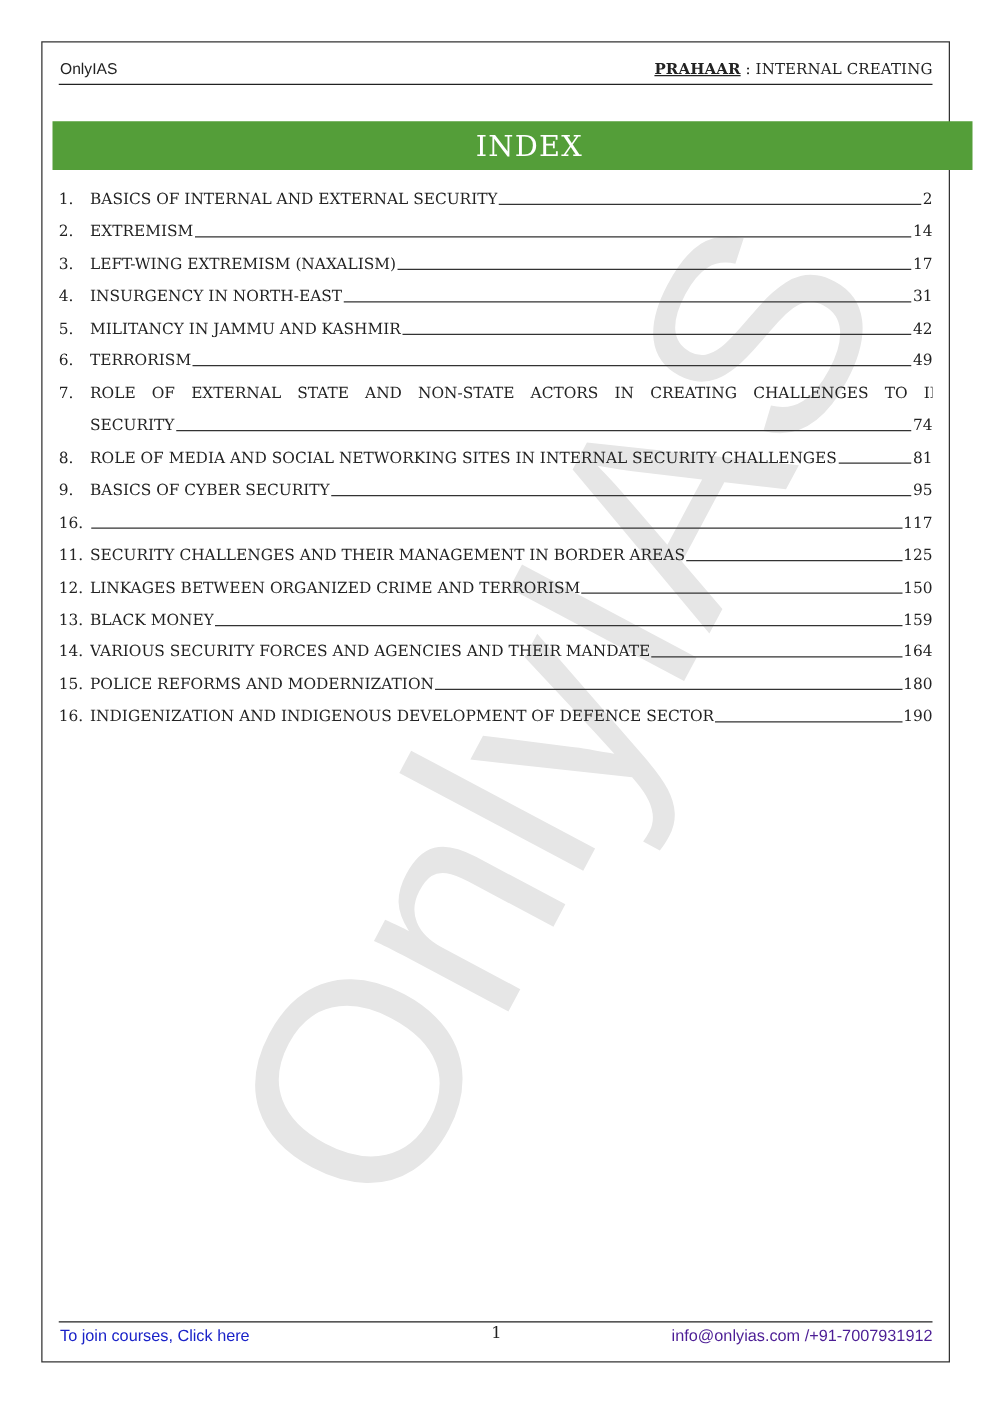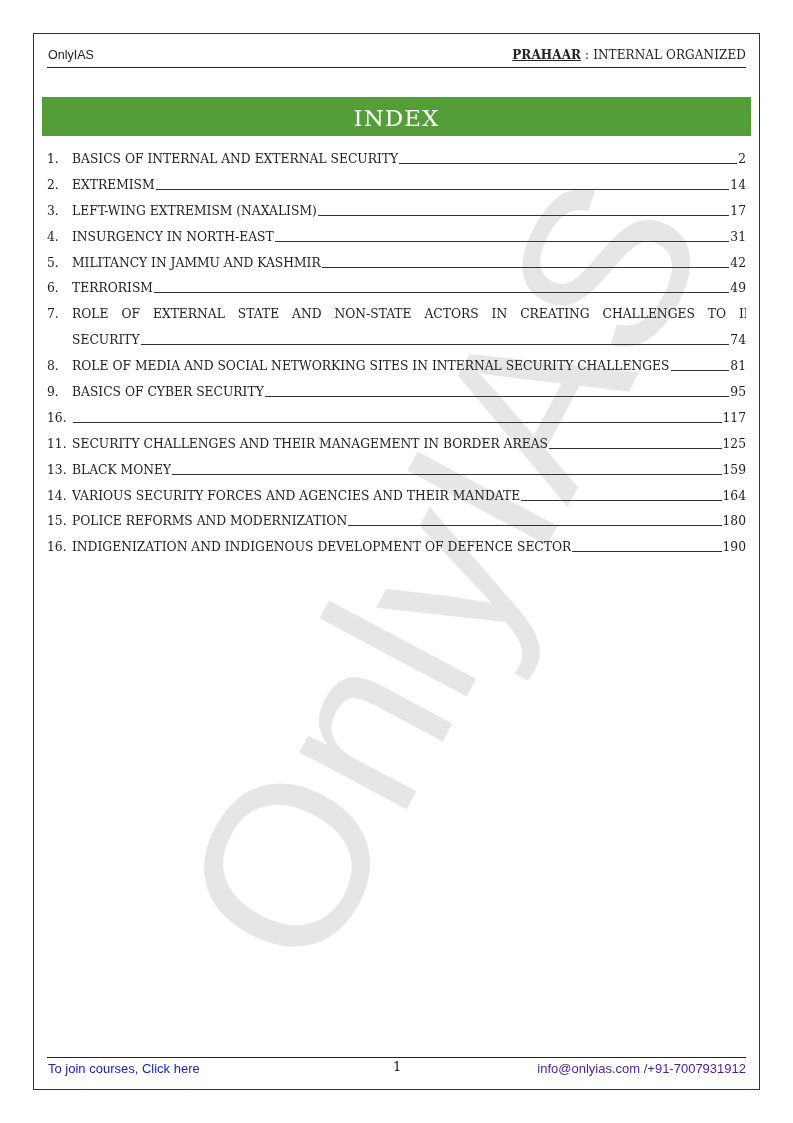--- a/index.html
+++ b/index.html
@@ -2,21 +2,21 @@
 <html><head>
 <meta charset="utf-8">
 <style>
   html, body { margin:0; padding:0; background:#fff; }
   body { width:793px; height:1123px; position:relative; overflow:hidden; font-family:"DejaVu Serif", serif; color:#222; }
   .page-frame { position:absolute; left:33px; top:33px; width:727px; height:1057px; border:1px solid #333; box-sizing:border-box; }
   .header { position:absolute; left:47px; top:47px; width:699px; height:20px; border-bottom:1px solid #222; font-size:12.5px; }
   .header .left { position:absolute; left:1px; top:1px; font-family:"Liberation Sans", sans-serif; font-size:12.5px; }
   .header .right { position:absolute; right:0; top:1px; font-size:12px; letter-spacing:0.1px; }
   .header .right b { font-weight:bold;text-decoration:underline; }
-  .banner { position:absolute; left:42px; top:97px; width:709px; height:39px; background:#549e39; color:#fff; text-align:center; font-size:23px; line-height:42px; letter-spacing:1px; }
+  .banner { position:absolute; left:42px; top:97px; width:709px; height:39px; background:#549e39; color:#fff; text-align:center; font-size:23px; line-height:42px; letter-spacing:1px;padding-left:27px; }
   .watermark { position:absolute; left:70px; top:520px; font-family:"Liberation Sans", sans-serif; font-size:230px; color:#e6e6e6; transform:rotate(-62deg); transform-origin:center; white-space:nowrap; pointer-events:none; z-index:0; width:660px; text-align:center; }
   .toc { position:absolute; left:47px; top:152px; width:699px; z-index:1; font-size:12.3px; }
   .toc-row { display:flex; align-items:baseline; height:25.9px; white-space:nowrap; }
   .toc-num { width:25px; flex:0 0 25px; }
   .toc-title { flex:0 1 auto; overflow:hidden; }
   .toc-leader { flex:1 1 auto; border-bottom:1px solid #333; margin:0 1px; height:0; position:relative; top:1px; min-width:10px; }
   .toc-page { flex:0 0 auto; text-align:right; }
   .toc-row.wrap1 { justify-content:space-between; }
   .toc-row.wrap1 .toc-title { word-spacing:9px; flex:1 1 auto; text-align:justify; }
   .toc-row.cont { padding-left:25px; }
@@ -25,21 +25,21 @@
   .footer .pg { position:absolute; left:346px; top:1px; font-family:"DejaVu Serif", serif; font-size:13px; }
   .footer .contact { position:absolute; right:0; top:3px; color:#4c1d95; }
 </style>
 </head>
 <body>
 
 <div class="page-frame"></div>
 
 <div class="header">
   <span class="left">OnlyIAS</span>
-  <span class="right"><b>PRAHAAR</b><span> : </span><span>INTERNAL ORGANIZED</span></span>
+  <span class="right"><b>PRAHAAR</b><span> : </span><span>INTERNAL CREATING</span></span>
 </div>
 
 <div class="banner">INDEX</div>
 
 <div class="watermark">OnlyIAS</div>
 
 <div class="toc">
   <div class="toc-row">
       <span class="toc-num">1.</span>
       <span class="toc-title">BASICS OF INTERNAL AND EXTERNAL SECURITY</span>
@@ -102,20 +102,26 @@
       <span class="toc-leader"></span>
       <span class="toc-page">117</span>
     </div>
   <div class="toc-row">
       <span class="toc-num">11.</span>
       <span class="toc-title">SECURITY CHALLENGES AND THEIR MANAGEMENT IN BORDER AREAS</span>
       <span class="toc-leader"></span>
       <span class="toc-page">125</span>
     </div>
   <div class="toc-row">
+      <span class="toc-num">12.</span>
+      <span class="toc-title">LINKAGES BETWEEN ORGANIZED CRIME AND TERRORISM</span>
+      <span class="toc-leader"></span>
+      <span class="toc-page">150</span>
+    </div>
+  <div class="toc-row">
       <span class="toc-num">13.</span>
       <span class="toc-title">BLACK MONEY</span>
       <span class="toc-leader"></span>
       <span class="toc-page">159</span>
     </div>
   <div class="toc-row">
       <span class="toc-num">14.</span>
       <span class="toc-title">VARIOUS SECURITY FORCES AND AGENCIES AND THEIR MANDATE</span>
       <span class="toc-leader"></span>
       <span class="toc-page">164</span>

